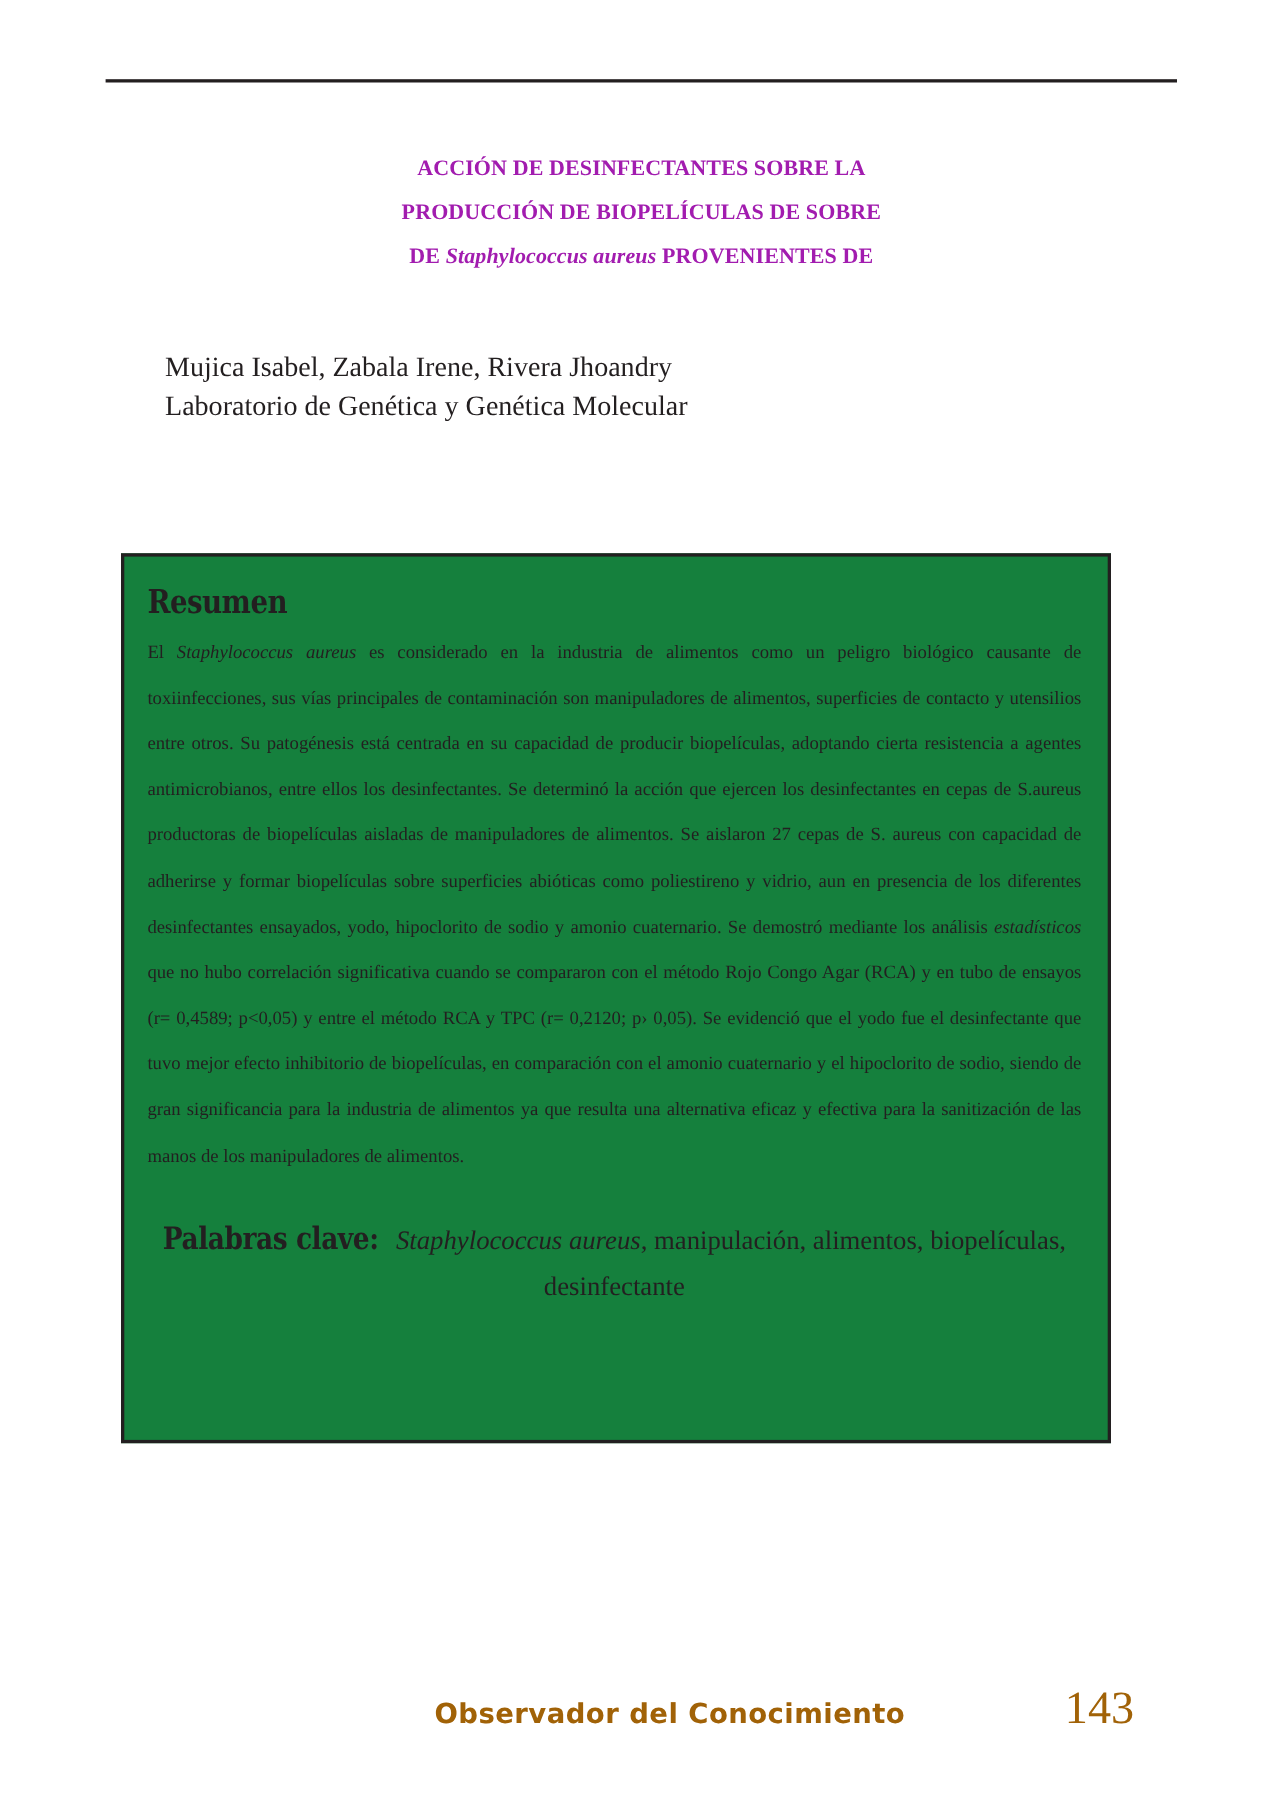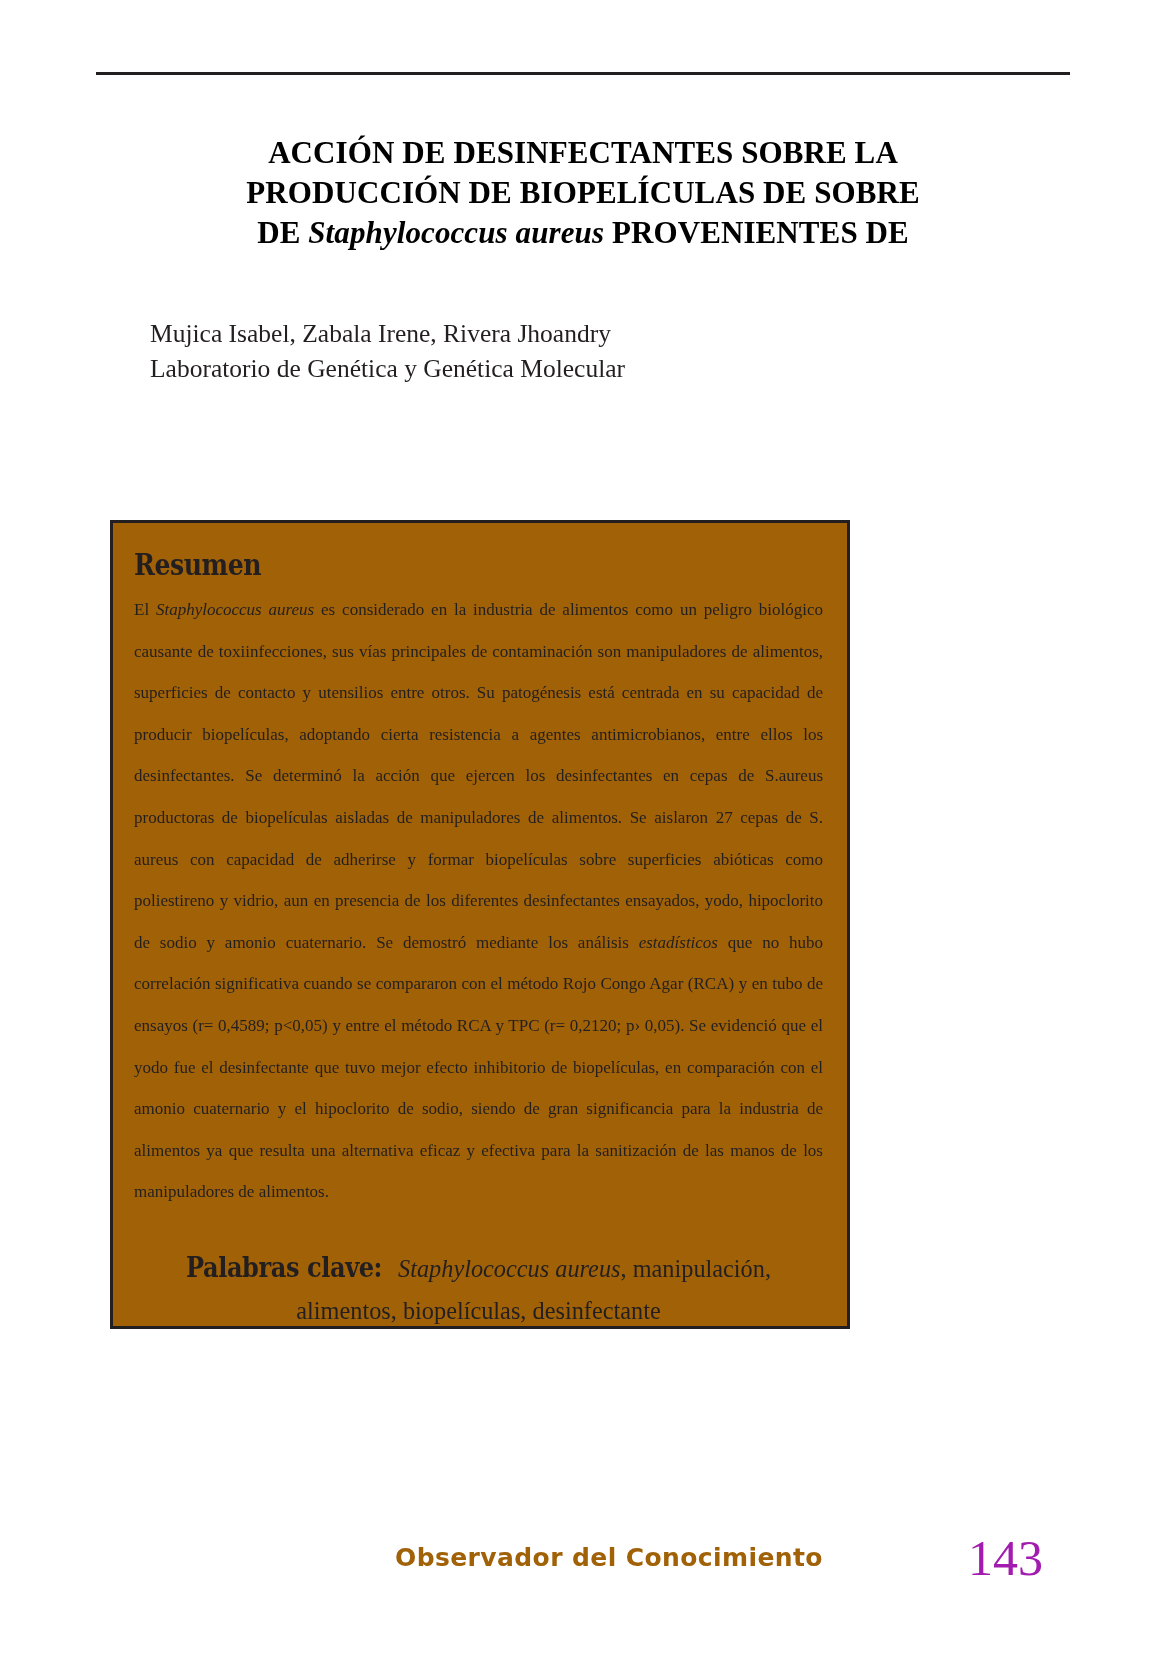--- a/index.html
+++ b/index.html
@@ -35,24 +35,24 @@
   .title-block {
     position: absolute;
     left: 150px;
     top: 133px;
     width: 866px;
     text-align: center;
   }
   .title-line {
     font-family: "Liberation Serif", "DejaVu Serif", serif;
     font-weight: bold;
-    font-size: 31px;
+    font-size: 20px;
     line-height: 40px;
     letter-spacing: 0.1px;
-    color: #000000;
+    color: #a21caf;
   }
   .title-line .sp {
     font-style: italic;
   }
 
   
   .authors-block {
     position: absolute;
     left: 150px;
     top: 317px;
@@ -62,26 +62,26 @@
   .author-line {
     font-size: 25.5px;
     line-height: 34.5px;
     color: #231f20;
   }
 
   
   .abstract-box {
     position: absolute;
     left: 110px;
-    top: 520px;
-    width: 740px;
+    top: 503px;
+    width: 900px;
     height: 809px;
     border: 3px solid #231f20;
     box-sizing: border-box;
-    background: #a16207;
+    background: #15803d;
   }
   .abstract-inner {
     padding: 24px 24px 0 21px;
   }
   .resumen-heading {
     font-family: "DejaVu Serif", "Liberation Serif", serif;
     font-weight: bold;
     font-size: 30px;
     line-height: 36px;
     letter-spacing: -0.6px;
@@ -133,22 +133,22 @@
     font-weight: bold;
     font-size: 25px;
     letter-spacing: 0.4px;
     color: #a16207;
   }
   .footer-page {
     position: absolute;
     left: 968px;
     top: 1529px;
     font-family: "Liberation Serif", "DejaVu Serif", serif;
-    font-size: 50px;
-    color: #a21caf;
+    font-size: 42px;
+    color: #a16207;
   }
 </style>
 </head>
 <body>
 
 <div class="page">
 
   <div class="top-rule"></div>
 
   <div class="title-block">

